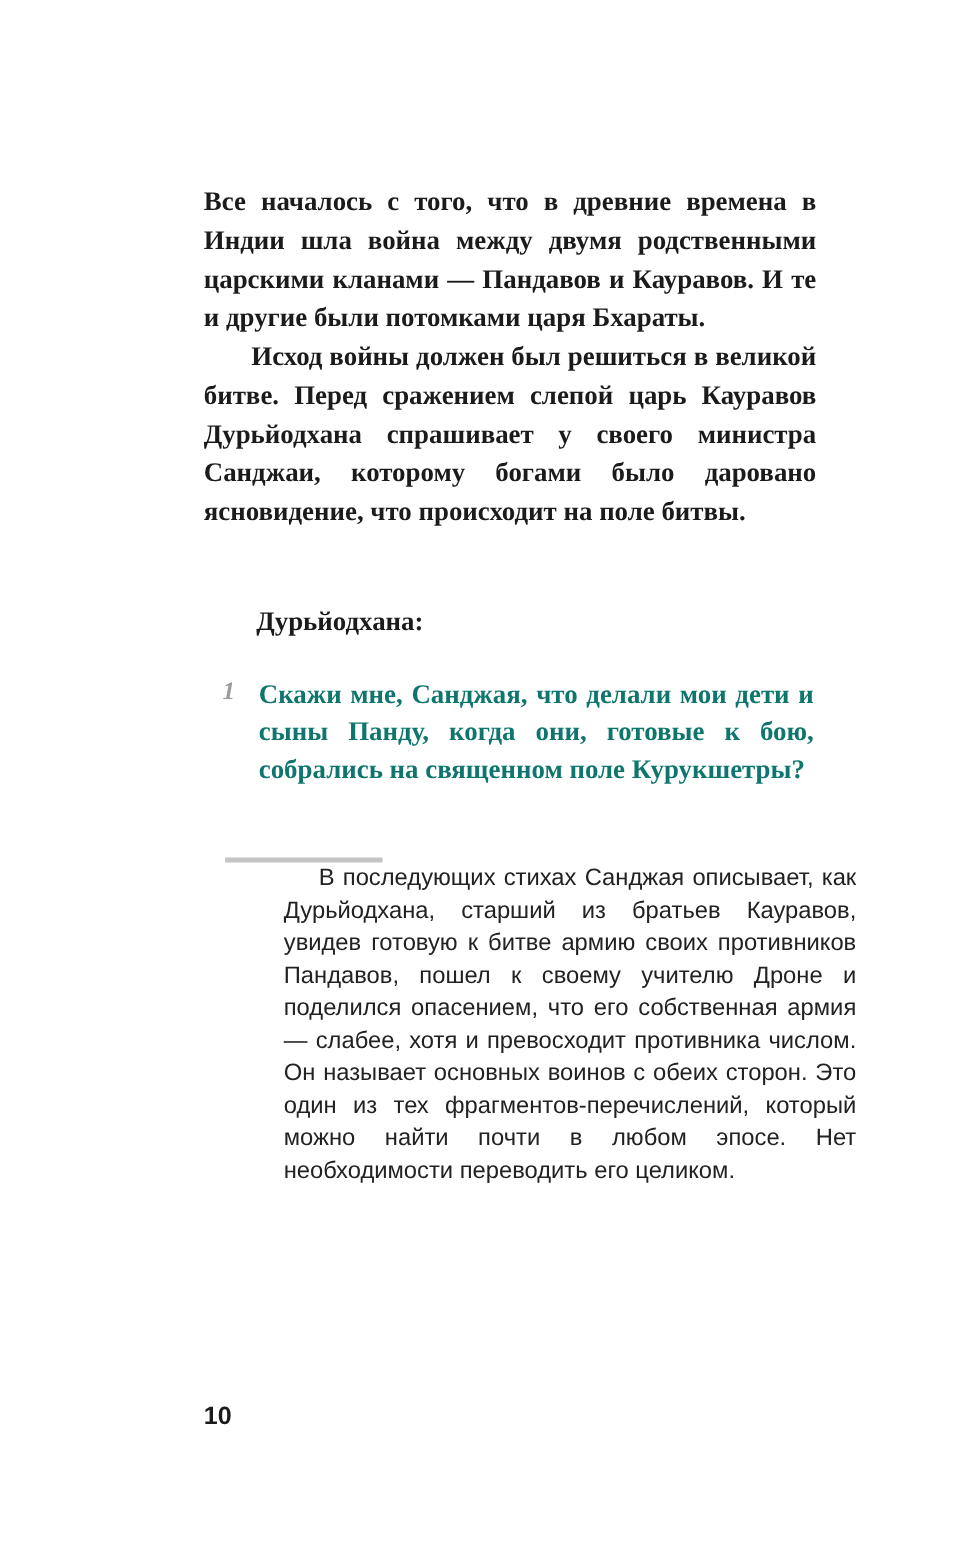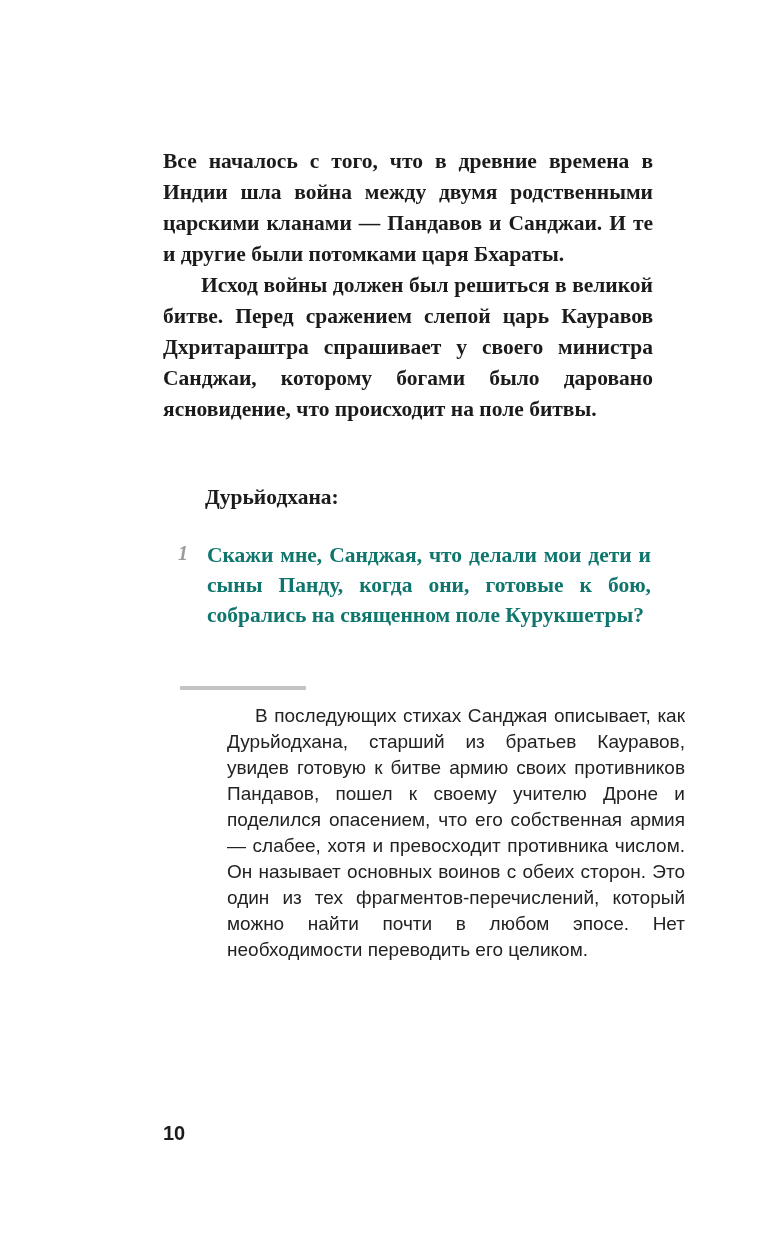--- a/index.html
+++ b/index.html
@@ -63,21 +63,20 @@
     hyphens:auto;
   }
   .rule {
     margin-top:56px;
     margin-left:17px;
     width:126px;
     height:4px;
     background:#c4c4c4;
   }
   .commentary {
-    margin-top:13px;
     margin-left:64px;
     width:458px;
   }
   .commentary p {
     font-family:"Liberation Sans","DejaVu Sans",sans-serif;
     font-weight:400;
     font-size:19px;
     line-height:26px;
     color:#222222;
     text-align:justify;
@@ -96,23 +95,23 @@
     line-height:24px;
     color:#1b1b1b;
   }
 </style>
 </head>
 <body>
 
 <div class="page">
   <div class="text-block">
 
-    <p class="intro-p"><span>Все началось с того, что в древние времена в Индии шла война между двумя родственными царскими кланами — </span><span class="it">Пандавов</span><span> и </span><span class="it">Санджаи</span><span>. И те и другие были потомками царя Бхараты.</span></p>
+    <p class="intro-p"><span>Все началось с того, что в древние времена в Индии шла война между двумя родственными царскими кланами — </span><span class="it">Пандавов</span><span> и </span><span class="it">Кауравов</span><span>. И те и другие были потомками царя Бхараты.</span></p>
 
-    <p class="intro-p first-indent"><span>Исход войны должен был решиться в великой битве. Перед сражением слепой царь Кауравов </span><span class="it">Дхритараштра</span><span> спрашивает у своего министра Санджаи, которому богами было даровано ясновидение, что происходит на поле битвы.</span></p>
+    <p class="intro-p first-indent"><span>Исход войны должен был решиться в великой битве. Перед сражением слепой царь Кауравов </span><span class="it">Дурьйодхана</span><span> спрашивает у своего министра Санджаи, которому богами было даровано ясновидение, что происходит на поле битвы.</span></p>
 
     <p class="speaker">Дурьйодхана:</p>
 
     <div class="verse">
       <span class="verse-num">1</span>
       <p class="verse-text"><span>Скажи мне, Санджая, что делали мои дети и сыны Панду, когда они, готовые к бою, собрались на священном поле </span><span class="it">Курукшетры</span><span>?</span></p>
     </div>
 
     <div class="rule"></div>
 

